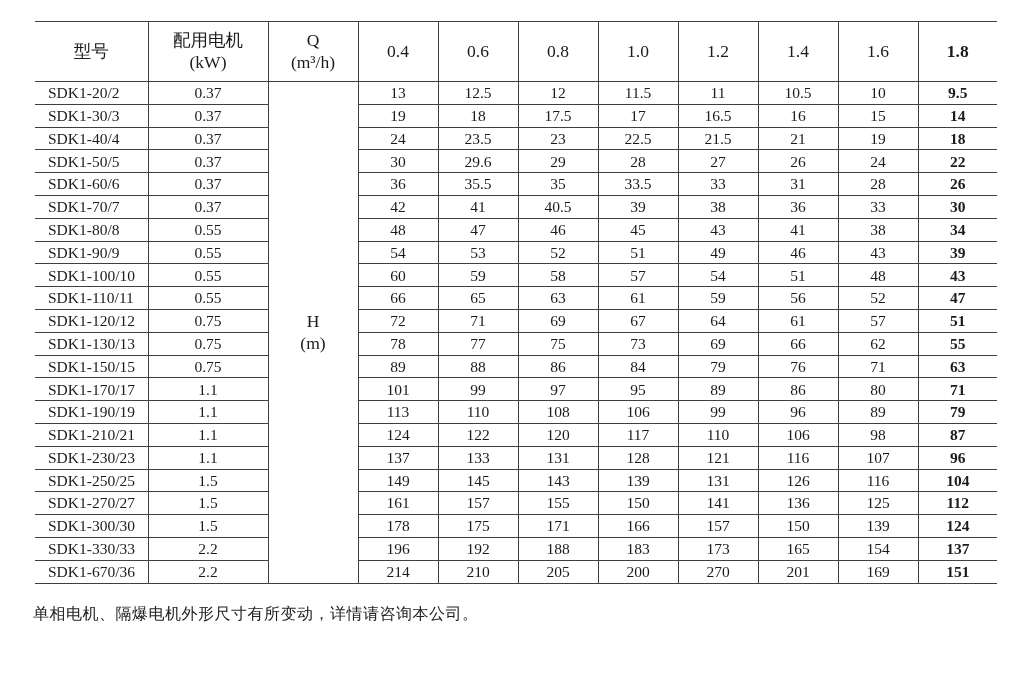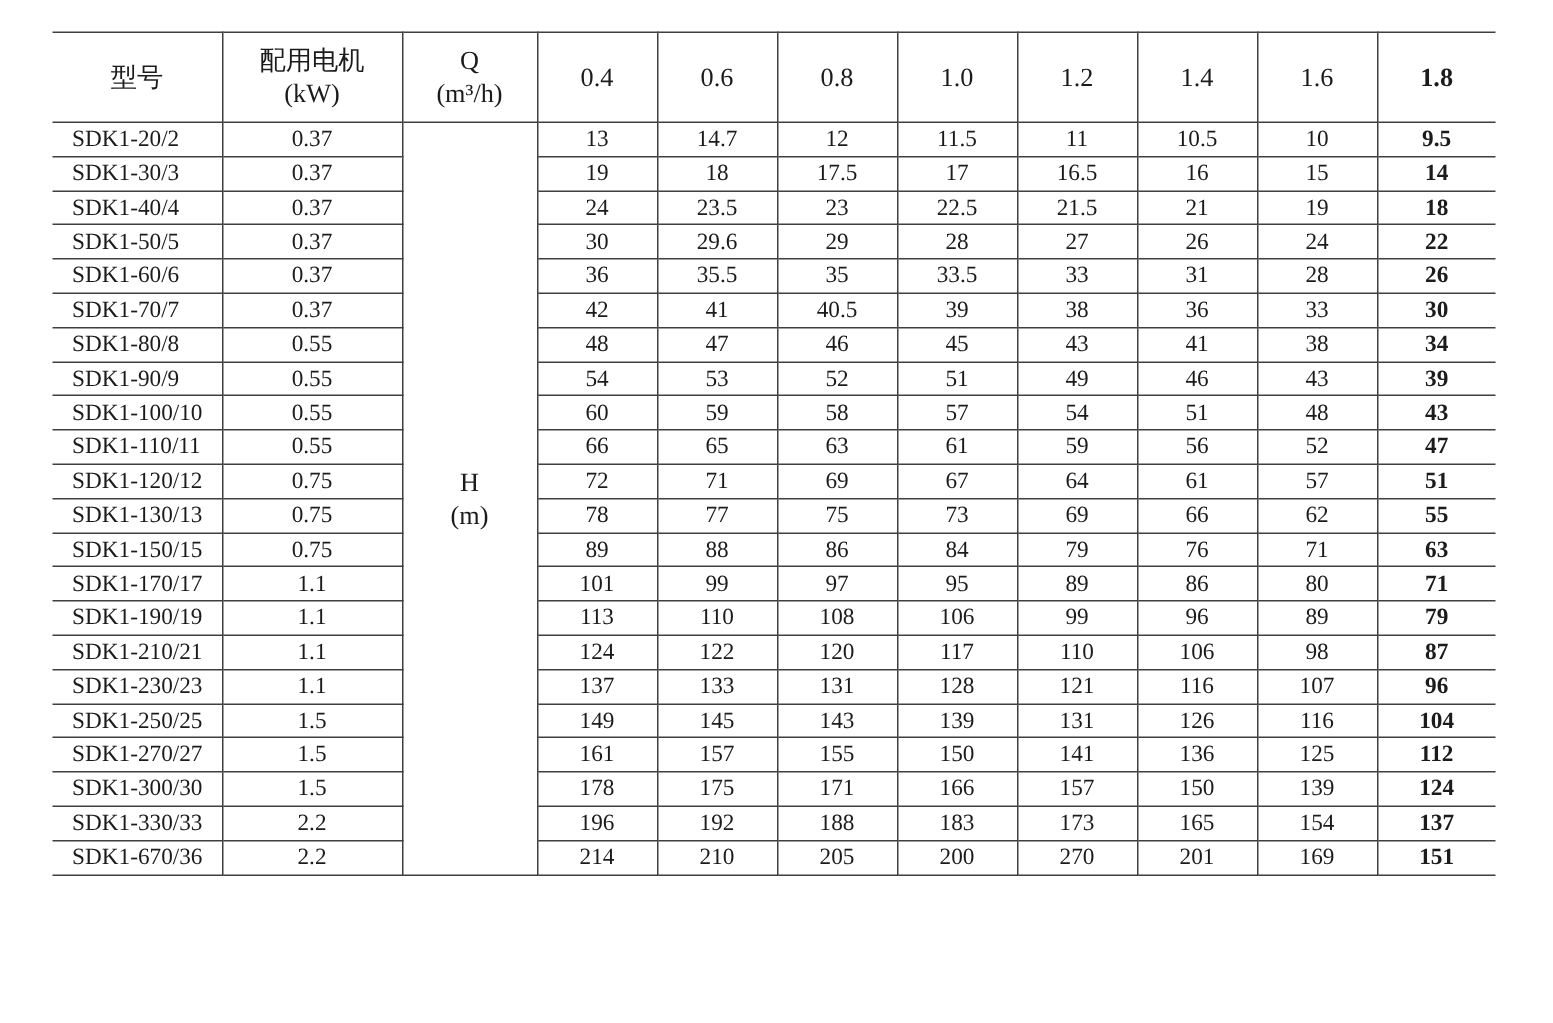--- a/index.html
+++ b/index.html
@@ -110,21 +110,21 @@
     </thead>
     <tbody id="table-body">
         <tr>
           <td class="c-model">SDK1-20/2</td>
           <td>0.37</td>
           <td rowspan="22" class="c-h">
             <div>H</div>
             <div>(m)</div>
           </td>
           <td>13</td>
-          <td>14.7</td>
+          <td>12.5</td>
           <td>12</td>
           <td>11.5</td>
           <td>11</td>
           <td>10.5</td>
           <td>10</td>
           <td>9.5</td>
         </tr>
         <tr>
           <td class="c-model">SDK1-30/3</td>
           <td>0.37</td>
@@ -373,14 +373,15 @@
           <td>205</td>
           <td>200</td>
           <td>270</td>
           <td>201</td>
           <td>169</td>
           <td>151</td>
         </tr>
       </tbody>
   </table>
 
+  <p class="footnote">单相电机、隔爆电机外形尺寸有所变动，详情请咨询本公司。</p>
 
 </div>
 
 </body></html>

